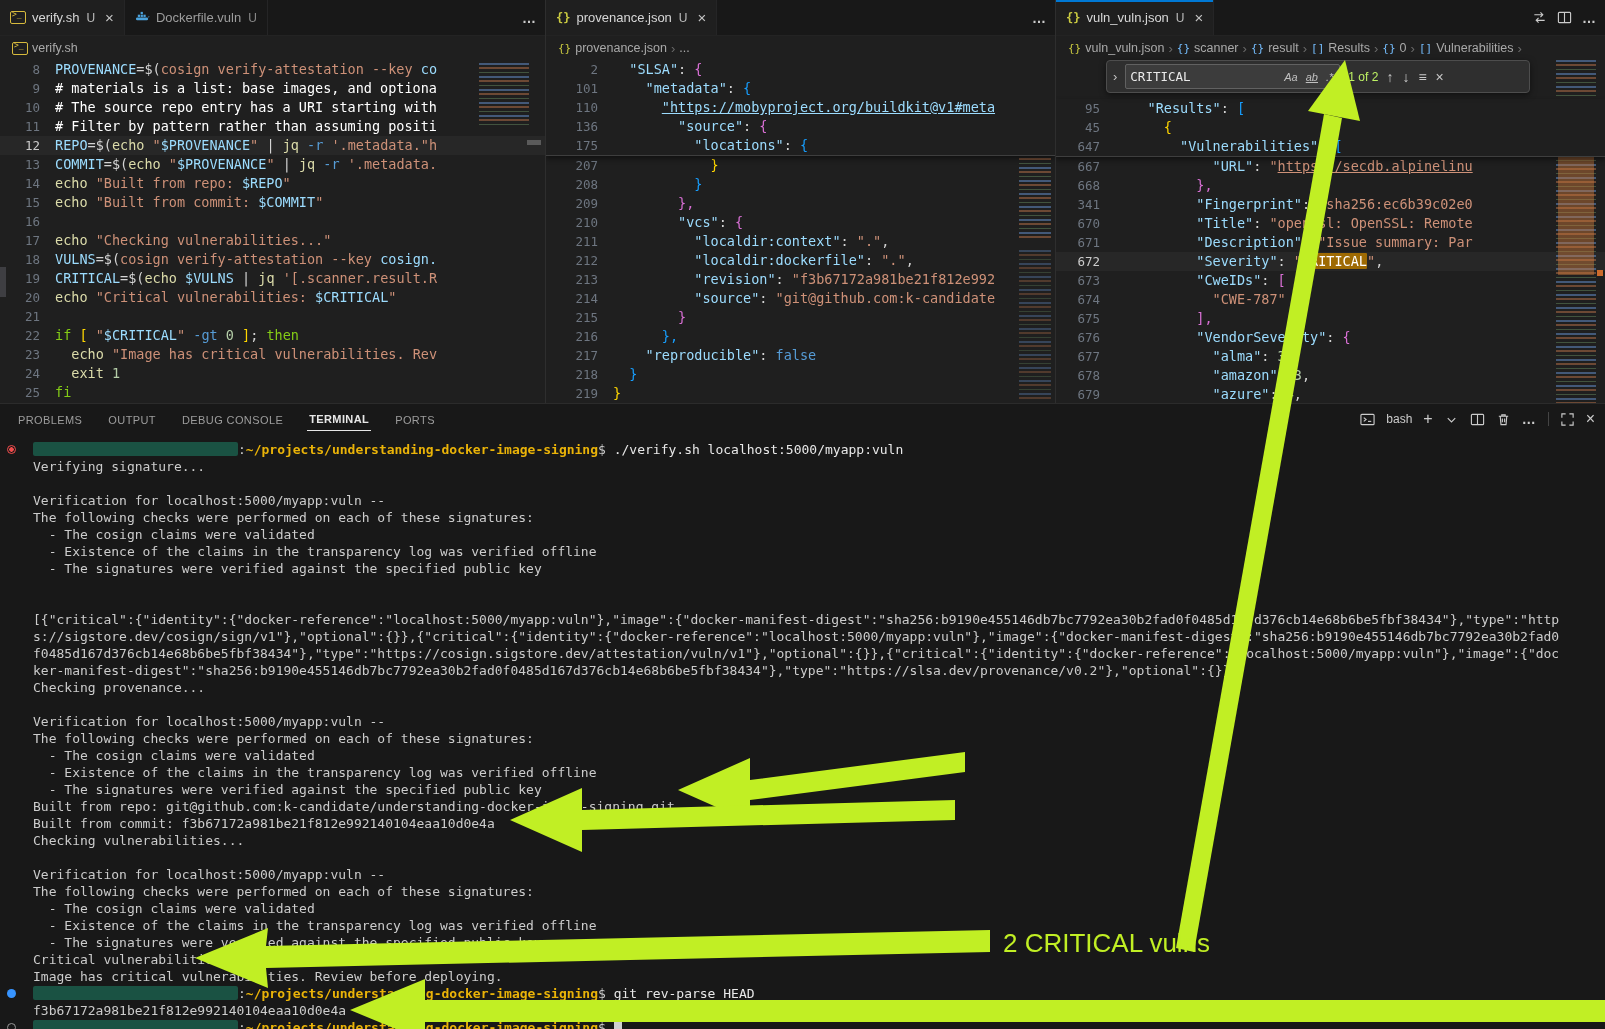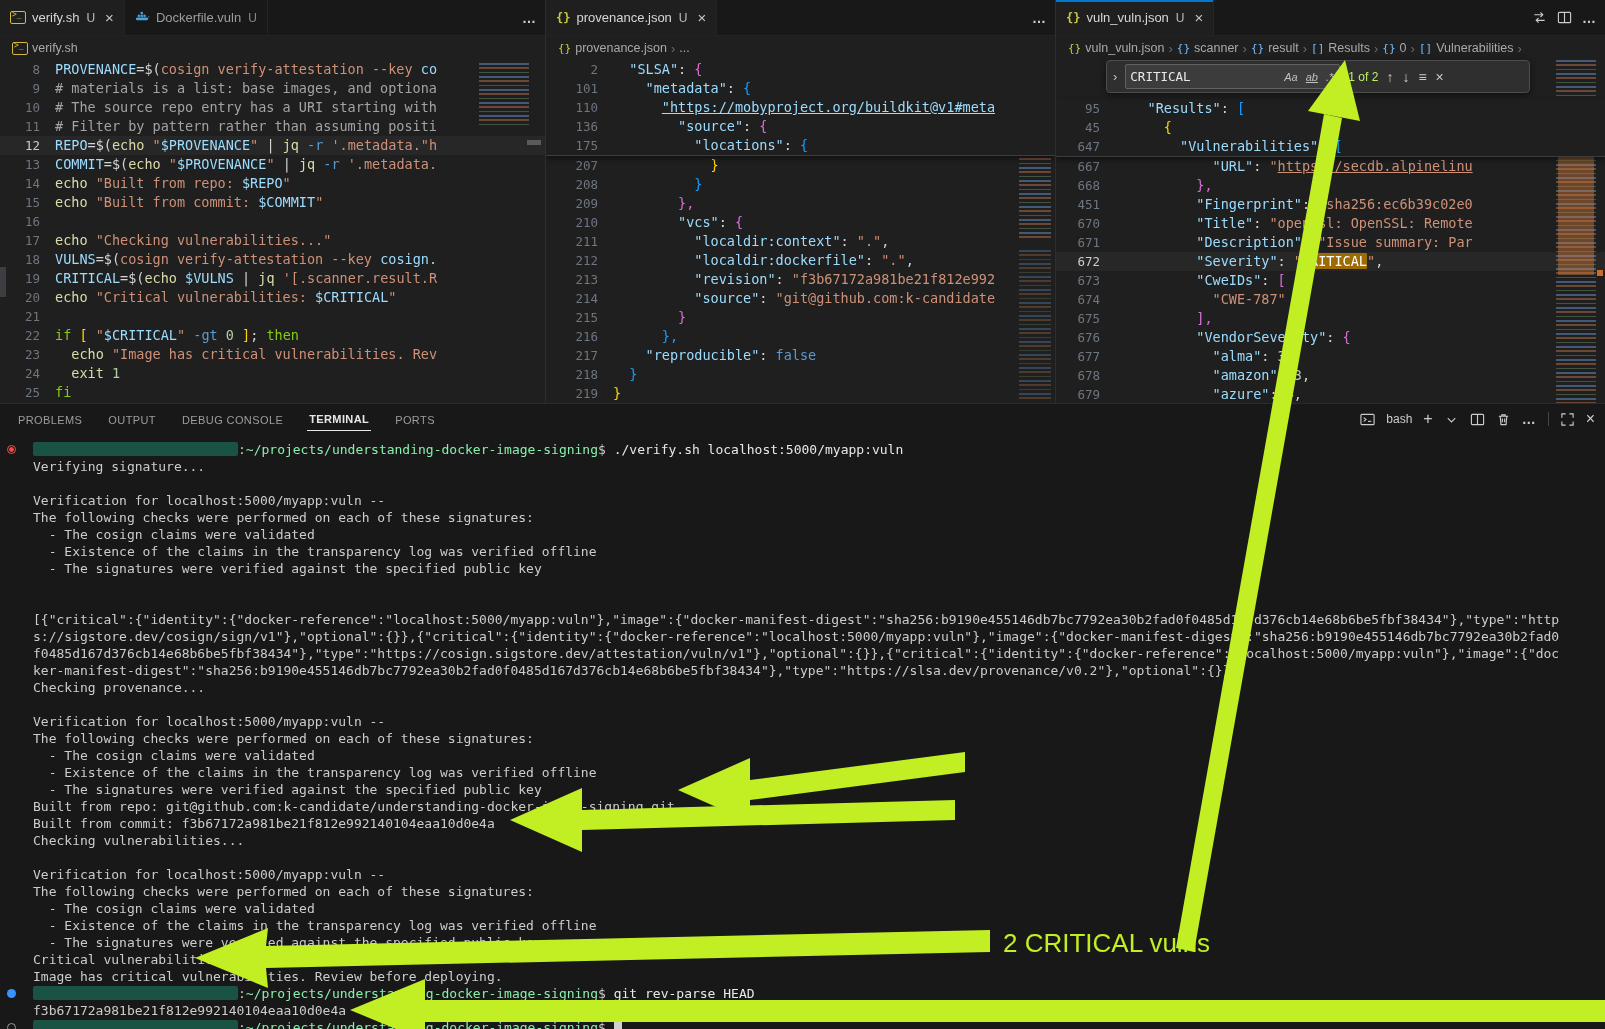--- a/index.html
+++ b/index.html
@@ -38,21 +38,21 @@
   .cl .ln{flex:0 0 var(--lnw,40px);text-align:right;padding-right:15px;color:#6e7681;font-size:12.5px;}
   .cl.cur{background:rgba(255,255,255,0.04);}
   .cl.cur .ln{color:#cccccc;}
   .lc{white-space:pre;}
   .g1 .codewrap{--lnw:40px;}
   .g2 .codewrap{--lnw:52px;}
   .g3 .codewrap{--lnw:44px;}
   .sticky{position:relative;z-index:3;background:#1f1f1f;border-bottom:1px solid #3e3e3e;box-shadow:0 3px 5px rgba(0,0,0,.45);}
   .g3-spacer{height:39px;}
 
-  .s-v{color:#9cdcfe}.s-s{color:#ce9178}.s-c{color:#a3a3a3}.s-k{color:#84cc16}
+  .s-v{color:#9cdcfe}.s-s{color:#ce9178}.s-c{color:#ffffff}.s-k{color:#84cc16}
   .s-f{color:#dcdcaa}.s-n{color:#b5cea8}.s-p{color:#d4d4d4}
   .s-b1{color:#ffd700}.s-b2{color:#da70d6}.s-b3{color:#179fff}.s-bool{color:#569cd6}
   .s-lnk{color:#ce9178;text-decoration:underline}
   .s-klnk{color:#9cdcfe;text-decoration:underline}
   .s-m{background:#9e6a03;color:#ffffff;border-radius:1px}
 
   
   .mm{position:absolute;top:0;bottom:0;pointer-events:auto;}
   .mmchunk{position:absolute;left:0;right:0;
     background-image:repeating-linear-gradient(180deg,
@@ -94,21 +94,21 @@
   .pctl .sep{width:1px;height:14px;background:#444;}
   .icon-svg{display:inline-flex;width:15px;height:15px;}
   .icon-svg svg{width:100%;height:100%;stroke:#cccccc;fill:none;stroke-width:1.2;}
 
   
   .tbody{position:absolute;left:0;right:0;top:30px;bottom:0;padding:7px 0 0 33px;
          font-family:"DejaVu Sans Mono",monospace;font-size:13px;overflow:hidden;}
   .tl{position:relative;line-height:17px;min-height:17px;white-space:pre;color:#cccccc;}
   .s-tp{color:#cccccc}
   .s-tw{color:#e8e8e8}
-  .s-tb{color:#86efac;font-weight:normal}
+  .s-tb{color:#eab308;font-weight:bold}
   .s-tr{display:inline-block;width:205px;height:14px;background:#1a5243;border-radius:2px;vertical-align:-2px;}
   .s-tc{display:inline-block;width:8px;height:15px;background:#d0d0d0;vertical-align:-3px;}
   .deco{position:absolute;left:-26px;top:4px;width:9px;height:9px;border-radius:50%;box-sizing:border-box;}
   .deco.err{border:1px solid #f14c4c;background:radial-gradient(circle,#f14c4c 0 2px,transparent 2.5px);}
   .deco.ok{background:#3794ff;}
   .deco.idle{border:1px solid #979797;}
 
   
   .overlay{position:absolute;left:0;top:0;z-index:50;pointer-events:none;}
   .ann-label{font-family:"Liberation Sans",sans-serif;font-size:26px;font-weight:500;}
@@ -307,21 +307,21 @@
     <div class="codewrap">
       <div class="g3-spacer"></div>
       <div class="sticky">
           <div class="cl"><span class="ln">95</span><span class="lc"><span class="s-p">    </span><span class="s-v">"Results"</span><span class="s-p">: </span><span class="s-b3">[</span></span></div>
           <div class="cl"><span class="ln">45</span><span class="lc"><span class="s-p">      </span><span class="s-b1">{</span></span></div>
           <div class="cl"><span class="ln">647</span><span class="lc"><span class="s-p">        </span><span class="s-v">"Vulnerabilities"</span><span class="s-p">: </span><span class="s-b3">[</span></span></div>
         </div>
       <div>
           <div class="cl"><span class="ln">667</span><span class="lc"><span class="s-p">            </span><span class="s-v">"URL"</span><span class="s-p">: </span><span class="s-s">"</span><span class="s-lnk">https://secdb.alpinelinu</span></span></div>
           <div class="cl"><span class="ln">668</span><span class="lc"><span class="s-p">          </span><span class="s-b2">},</span></span></div>
-          <div class="cl"><span class="ln">451</span><span class="lc"><span class="s-p">          </span><span class="s-v">"Fingerprint"</span><span class="s-p">: </span><span class="s-s">"sha256:ec6b39c02e0</span></span></div>
+          <div class="cl"><span class="ln">341</span><span class="lc"><span class="s-p">          </span><span class="s-v">"Fingerprint"</span><span class="s-p">: </span><span class="s-s">"sha256:ec6b39c02e0</span></span></div>
           <div class="cl"><span class="ln">670</span><span class="lc"><span class="s-p">          </span><span class="s-v">"Title"</span><span class="s-p">: </span><span class="s-s">"openssl: OpenSSL: Remote</span></span></div>
           <div class="cl"><span class="ln">671</span><span class="lc"><span class="s-p">          </span><span class="s-v">"Description"</span><span class="s-p">: </span><span class="s-s">"Issue summary: Par</span></span></div>
           <div class="cl cur"><span class="ln">672</span><span class="lc"><span class="s-p">          </span><span class="s-v">"Severity"</span><span class="s-p">: </span><span class="s-s">"</span><span class="s-m">CRITICAL</span><span class="s-s">"</span><span class="s-p">,</span></span></div>
           <div class="cl"><span class="ln">673</span><span class="lc"><span class="s-p">          </span><span class="s-v">"CweIDs"</span><span class="s-p">: </span><span class="s-b2">[</span></span></div>
           <div class="cl"><span class="ln">674</span><span class="lc"><span class="s-p">            </span><span class="s-s">"CWE-787"</span></span></div>
           <div class="cl"><span class="ln">675</span><span class="lc"><span class="s-p">          </span><span class="s-b2">],</span></span></div>
           <div class="cl"><span class="ln">676</span><span class="lc"><span class="s-p">          </span><span class="s-v">"VendorSeverity"</span><span class="s-p">: </span><span class="s-b2">{</span></span></div>
           <div class="cl"><span class="ln">677</span><span class="lc"><span class="s-p">            </span><span class="s-v">"alma"</span><span class="s-p">: </span><span class="s-n">3</span><span class="s-p">,</span></span></div>
           <div class="cl"><span class="ln">678</span><span class="lc"><span class="s-p">            </span><span class="s-v">"amazon"</span><span class="s-p">: </span><span class="s-n">3</span><span class="s-p">,</span></span></div>
           <div class="cl"><span class="ln">679</span><span class="lc"><span class="s-p">            </span><span class="s-v">"azure"</span><span class="s-p">: </span><span class="s-n">4</span><span class="s-p">,</span></span></div>

